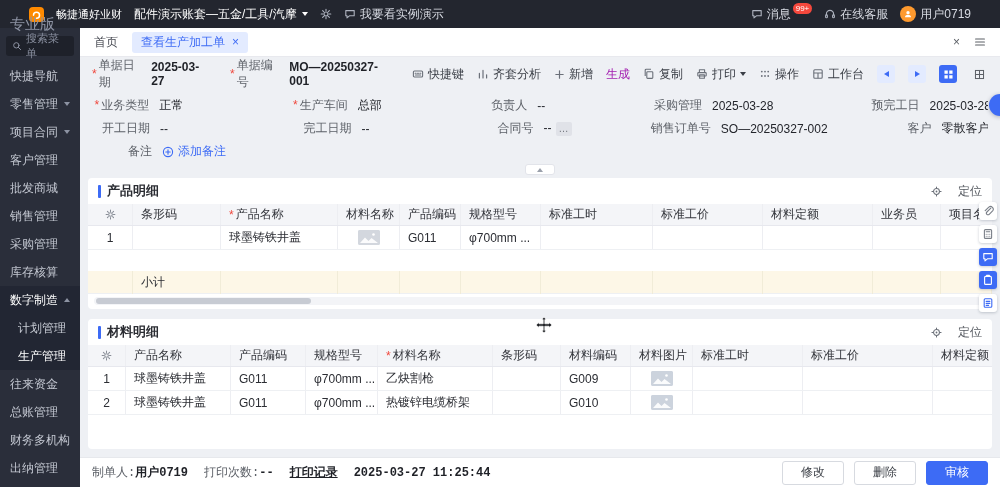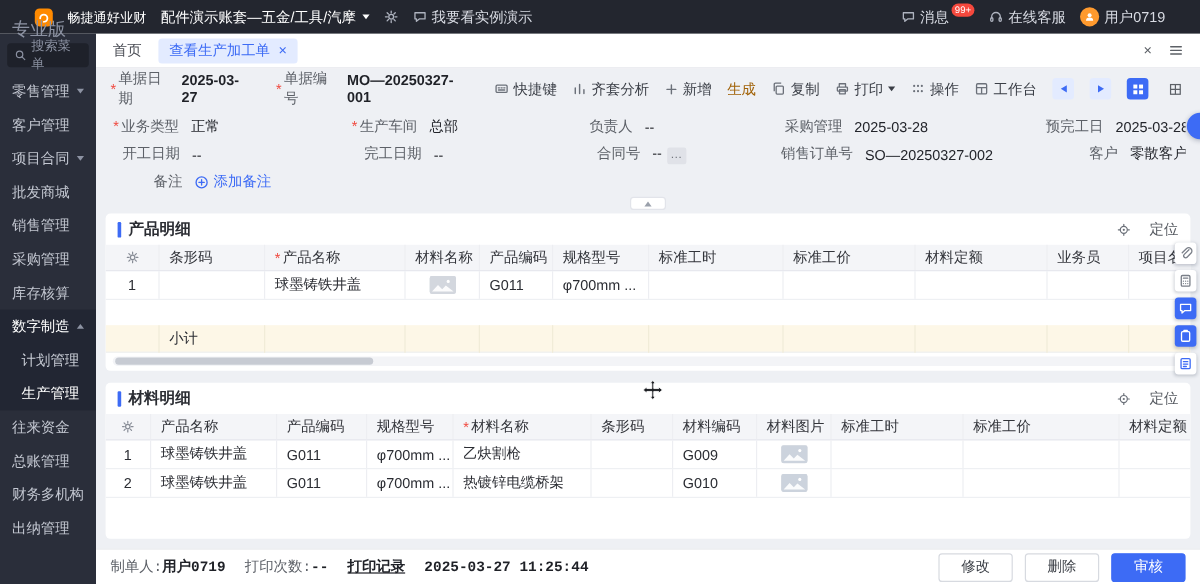--- a/index.html
+++ b/index.html
@@ -45,21 +45,21 @@
   .tabbar-right { margin-left:auto; display:flex; align-items:center; gap:14px; color:#5c6066; }
 
   .dochead { height:34px; display:flex; align-items:center; justify-content:space-between; padding:0 12px; flex:none; }
   .dh-left { display:flex; align-items:center; }
   .req { color:#f0483e; margin-right:2px; }
   .dh-lab { color:#5d6168; margin-right:8px; }
   .dh-val { color:#1f2127; font-weight:bold; margin-right:22px; }
   .dh-tools { display:flex; align-items:center; gap:13px; color:#3a3e46; }
   .tool { display:flex; align-items:center; gap:4px; cursor:default; white-space:nowrap; }
   .tool .tico { color:#6b7079; display:inline-flex; }
-  .tool.disabled { color:#a16207; }
+  .tool.disabled { color:#a21caf; }
   .navbtn { width:18px; height:18px; border-radius:3px; background:#e3ebff; color:#3d6bf5; display:inline-flex; align-items:center; justify-content:center; }
   .gridbtn { width:18px; height:18px; border-radius:3px; display:inline-flex; align-items:center; justify-content:center; color:#5c6066; }
   .gridbtn.on { background:#3d6bf5; color:#fff; }
 
   .statusrow { height:22px; display:flex; justify-content:flex-end; padding:0 12px; flex:none; }
   .status-btn { background:#e6e8ee; border-radius:3px; height:20px; display:flex; align-items:center; gap:4px; padding:0 9px; color:#41454d; }
   .status-btn .tico { color:#6b7079; display:inline-flex; }
 
   .form { padding:3px 12px 0; flex:none; }
   .frow { display:flex; align-items:center; height:23px; }
@@ -193,29 +193,32 @@
       <span>
         <svg class="ico" width="10" height="10" viewBox="0 0 12 12" fill="none" stroke="currentColor" stroke-width="1.2" stroke-linecap="round">
             <circle cx="5.2" cy="5.2" r="3.2"></circle>
             <path d="M7.6 7.6L10.4 10.4"></path>
           </svg>
       </span>
       <span>搜索菜单</span>
     </div>
     <nav>
       <div class="sb-item">
+          <span>快捷导航</span>
+        </div>
+      <div class="sb-item">
           <span>零售管理</span>
           <span class="caret tri-d"></span>
         </div>
       <div class="sb-item">
-          <span>客户管理</span>
-        </div>
-      <div class="sb-item">
           <span>项目合同</span>
           <span class="caret tri-d"></span>
+        </div>
+      <div class="sb-item">
+          <span>客户管理</span>
         </div>
       <div class="sb-item">
           <span>批发商城</span>
         </div>
       <div class="sb-item">
           <span>销售管理</span>
         </div>
       <div class="sb-item">
           <span>采购管理</span>
         </div>

